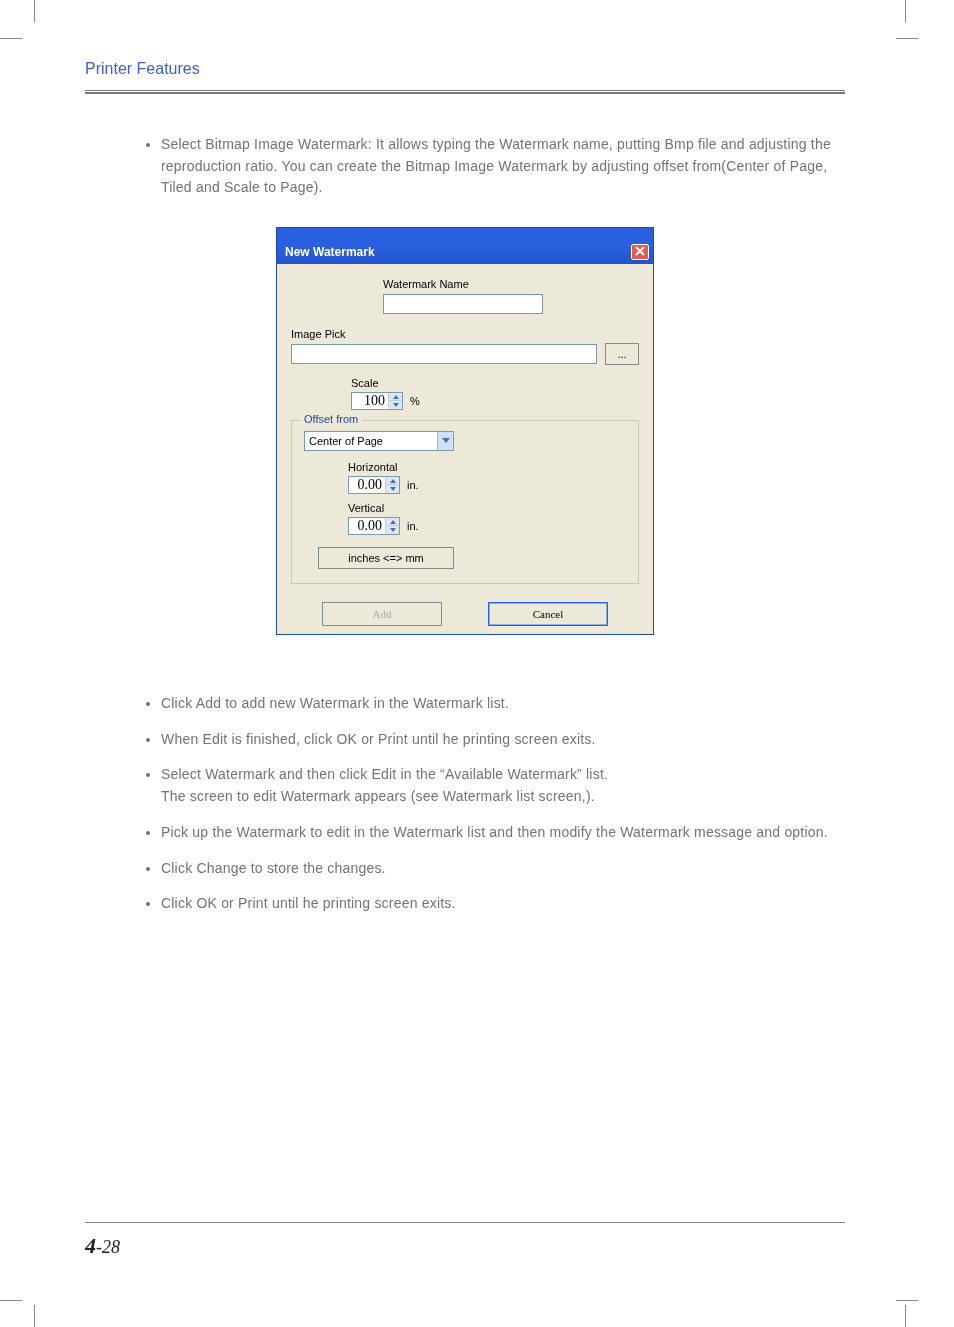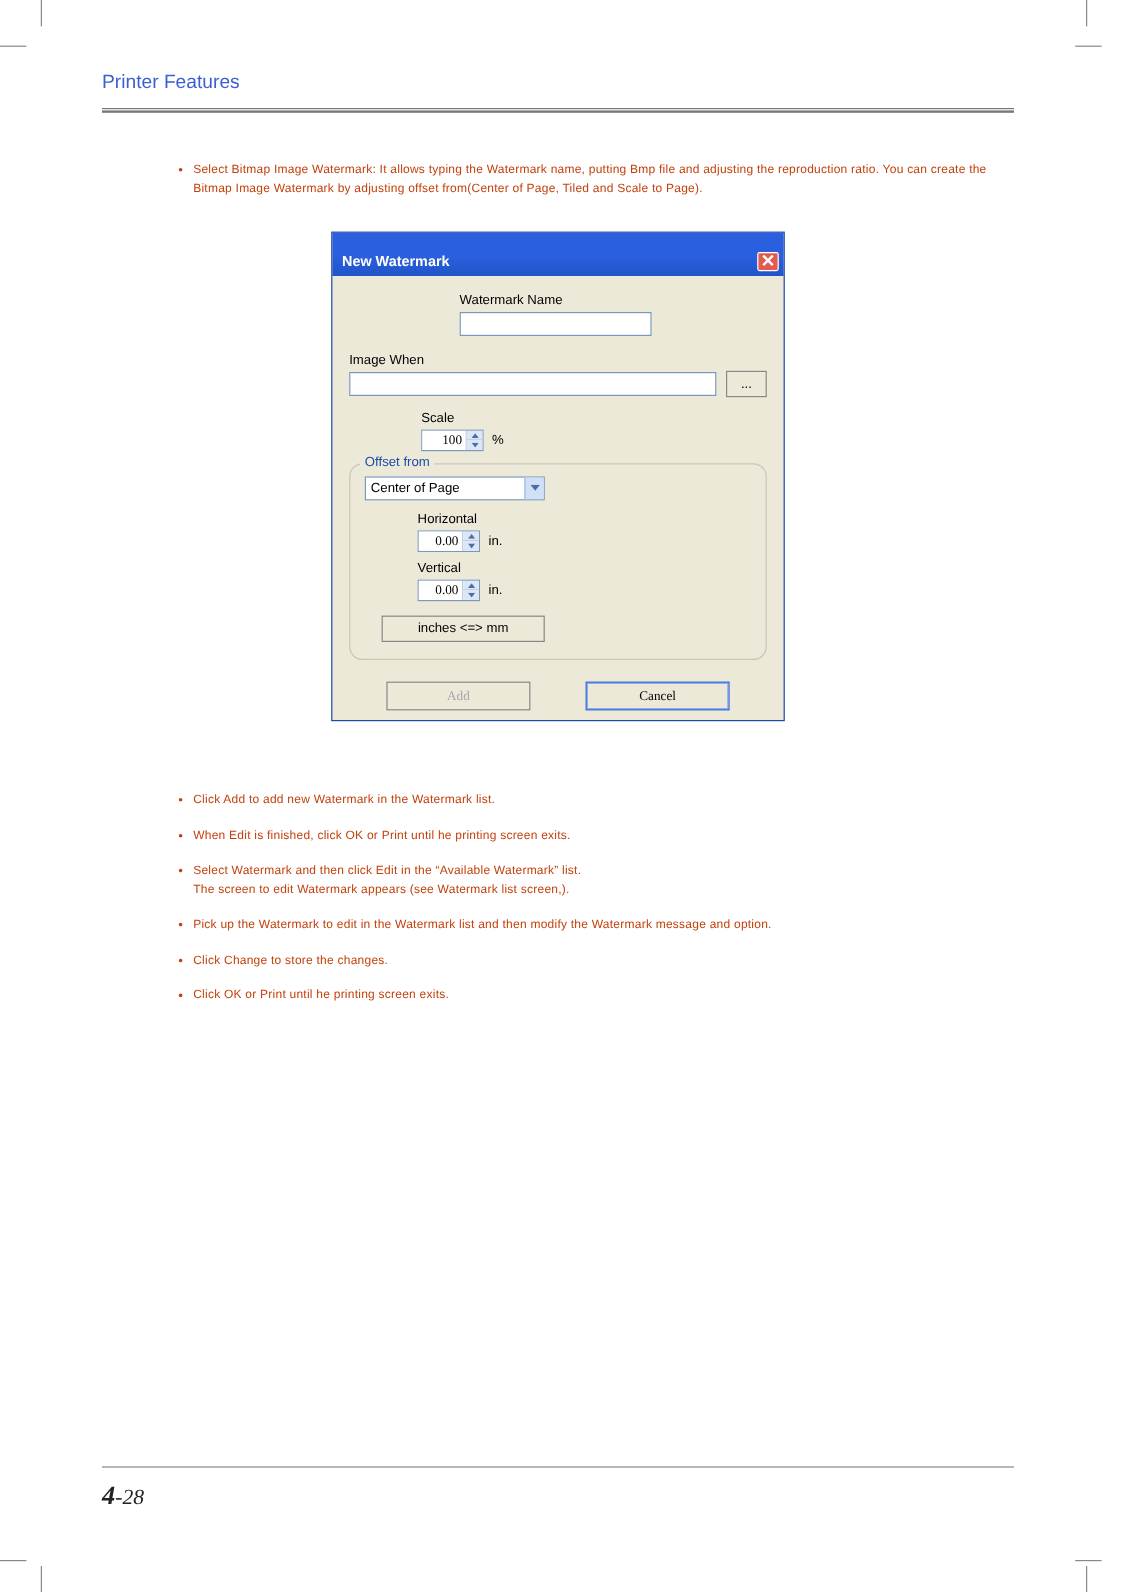--- a/index.html
+++ b/index.html
@@ -38,23 +38,23 @@
     border-bottom: 2px solid #777;
     margin-bottom: 40px;
   }
   ul.bullets {
     list-style: disc;
     margin-left: 76px;
     padding-left: 0;
   }
   ul.bullets > li {
     margin-bottom: 14px;
-    font-size: 10px;
+    font-size: 14px;
     line-height: 1.55;
-    color: #c2410c;
+    color: #737373;
     letter-spacing: 0.2px;
   }
   .dialog-wrap {
     display: flex;
     justify-content: center;
     margin: 28px 0 58px 0;
   }
   .dialog {
     width: 378px;
     border: 1px solid #1e4aa8;
@@ -98,36 +98,36 @@
     width: 34px; height: 22px; border: 1px solid #888; background: #ece9d8;
     font-size: 11px; line-height: 11px; text-align: center;
   }
   .scale-block { margin-left: 60px; margin-bottom: 10px; }
   .spin {
     display: inline-flex; align-items: center; gap: 0;
     border: 1px solid #7a98b8; background: #fff; height: 18px;
   }
   .spin input {
     border: none; width: 36px; text-align: right; padding: 0 3px;
-    font-family: Tahoma; font-size: 11px; height: 16px; outline: none;
+    font-family: Tahoma; font-size: 14px; height: 16px; outline: none;
   }
   .spin-btns {
     display: flex; flex-direction: column; width: 14px;
     border-left: 1px solid #bcd0e5;
   }
   .spin-btns div {
     height: 8px; background: #dce6f4; border-bottom: 1px solid #bcd0e5;
     display: flex; align-items: center; justify-content: center;
   }
   .spin-btns div:last-child { border-bottom: none; }
   .spin-btns svg { width: 6px; height: 4px; }
   .unit { margin-left: 4px; }
 
   .fieldset {
-    border: 1px solid #c9c7b8; border-radius: 11px;
+    border: 1px solid #c9c7b8; border-radius: 0;
     padding: 10px 12px 14px 12px; position: relative;
     margin-bottom: 18px;
   }
   .fieldset-legend {
     position: absolute; top: -8px; left: 8px;
     background: #ece9d8; padding: 0 4px; color: #1e4aa8;
   }
   .select {
     display: flex; align-items: center; justify-content: space-between;
     width: 150px; height: 20px; border: 1px solid #7a98b8; background: #fff;
@@ -207,21 +207,21 @@
               </svg>
           </span>
         </div>
       </div>
       <div class="dlg-body">
         <div class="center-block">
           <span class="wm-name-label">Watermark Name</span>
           <input class="wm-name-input" value="" style="">
         </div>
 
-        <div class="row-label">Image When</div>
+        <div class="row-label">Image Pick</div>
         <div class="file-row">
           <input class="file-input" value="" style="">
           <button class="browse-btn">...</button>
         </div>
 
         <div class="scale-block">
           <div class="row-label">Scale</div>
           <span class="spin">
             <input value="100" style="">
             <span class="spin-btns">

